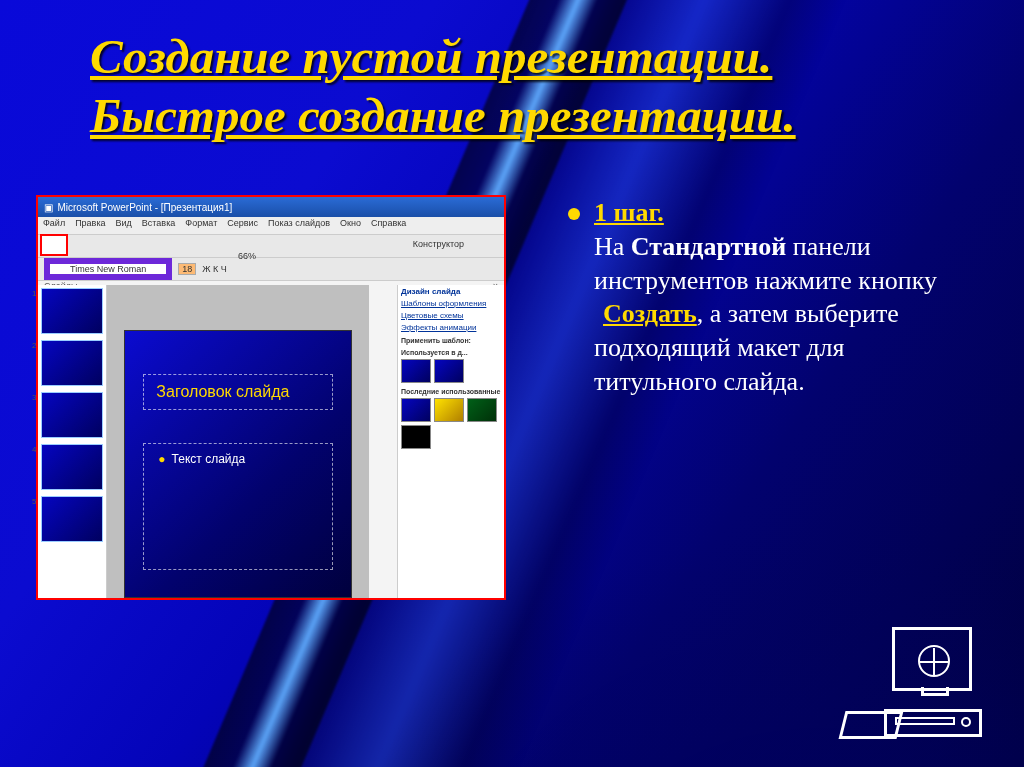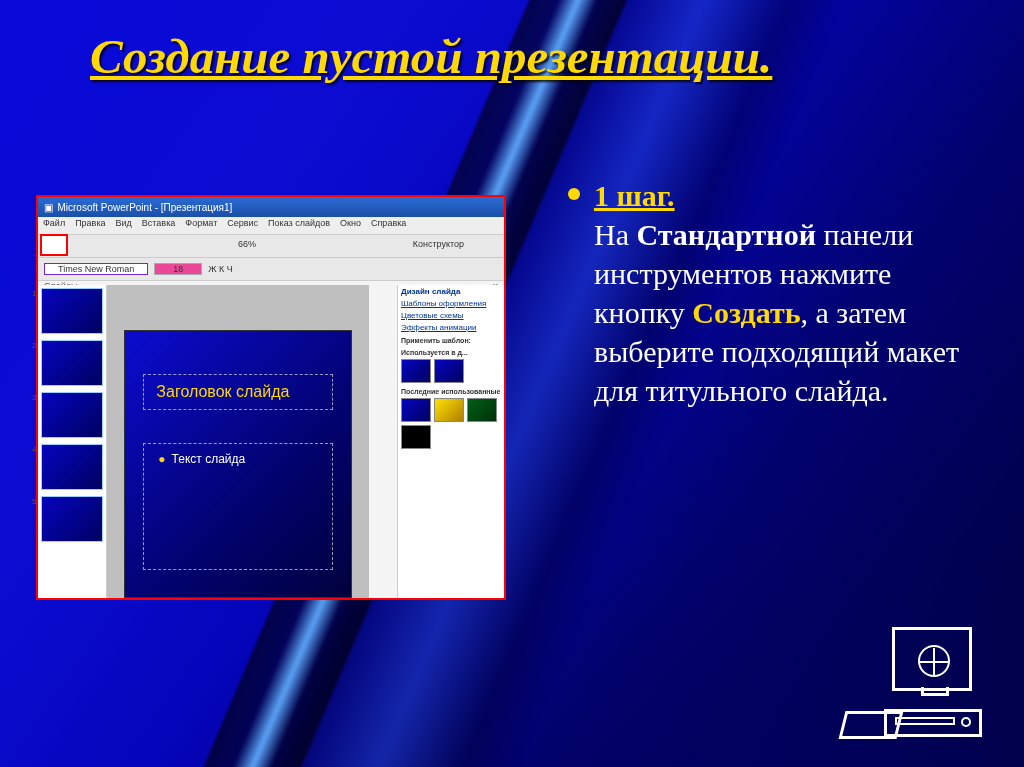--- a/index.html
+++ b/index.html
@@ -67,23 +67,23 @@
     color: #ffd900;
     text-decoration: underline;
     text-shadow: 2px 2px 2px rgba(0,0,0,0.8);
     line-height: 1.2;
   }
 
   
   .body {
     position: absolute;
     right: 56px;
-    top: 176px;
+    top: 196px;
     width: 400px;
-    font-size: 30px;
+    font-size: 26px;
     line-height: 1.3;
   }
   .bullet-row {
     display: flex;
     align-items: flex-start;
     gap: 14px;
   }
   .bullet-dot {
     margin-top: 12px;
     width: 12px;
@@ -97,20 +97,22 @@
     font-weight: bold;
     text-decoration: underline;
   }
   .step-text {
     margin-left: 26px;
   }
   .step-text .kw1 { font-weight: bold; }
   .step-text .kw2 {
     font-weight: bold;
     color: #ffd900;
+    text-decoration: underline;
+    margin-left: 9px;
   }
 
   
   .shot {
     position: absolute;
     left: 36px;
     top: 195px;
     width: 470px;
     height: 405px;
     background: #fff;
@@ -287,20 +289,21 @@
 </head>
 <body>
 
 <div class="slide">
 
   <div class="beam extra"></div>
   <div class="beam"></div>
 
   <div class="title">
     <span>Создание пустой презентации.</span><br>
+    <span>Быстрое создание презентации.</span>
   </div>
 
   <div class="body">
     <div class="bullet-row">
       <span class="bullet-dot"></span>
       <span class="step-label">1 шаг.</span>
     </div>
     <div class="step-text">
       <span>На </span><span class="kw1">Стандартной</span><span> панели инструментов нажмите кнопку </span><span class="kw2">Создать</span><span>, а затем выберите подходящий макет для титульного слайда.</span>
     </div>
@@ -318,25 +321,25 @@
       <span>Вставка</span>
       <span>Формат</span>
       <span>Сервис</span>
       <span>Показ слайдов</span>
       <span>Окно</span>
       <span>Справка</span>
     </div>
     <div class="pp-toolbar">
       <div class="newbtn-hi"></div>
       <span style="position:absolute;right:40px;top:4px">Конструктор</span>
-      <span style="position:absolute;left:200px;top:4px">66%</span>
+      <span style="position:absolute;left:200px;top:16px">66%</span>
     </div>
     <div class="pp-fontbar">
-      <span style="border:1px solid #6d28d9;padding:0 13px;background:#fff">Times New Roman</span>
-      <span style="border:1px solid #aaa;padding:0 18px;background:#ec4899">18</span>
+      <span style="border:6px solid #6d28d9;padding:0 20px;background:#fff">Times New Roman</span>
+      <span style="border:1px solid #aaa;padding:0 3px;background:#fdba74">18</span>
       <span>Ж К Ч</span>
     </div>
     <div class="pp-outlinebar">
       <span>Слайды</span>
       <span style="float:right">×</span>
     </div>
     <div class="pp-workarea">
       <div class="pp-thumbs">
         <div class="pp-thumb">
             <span class="num">1</span>

